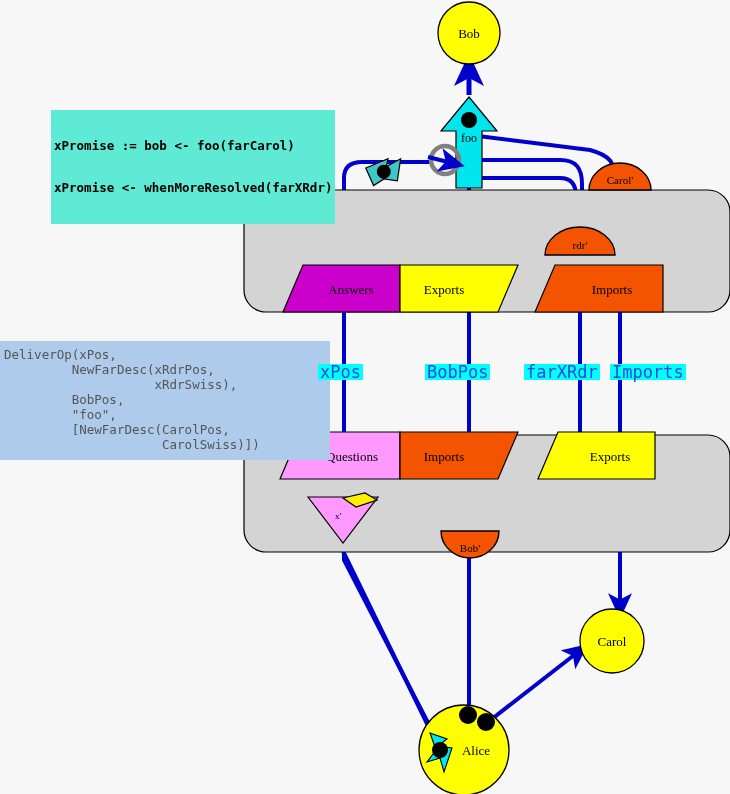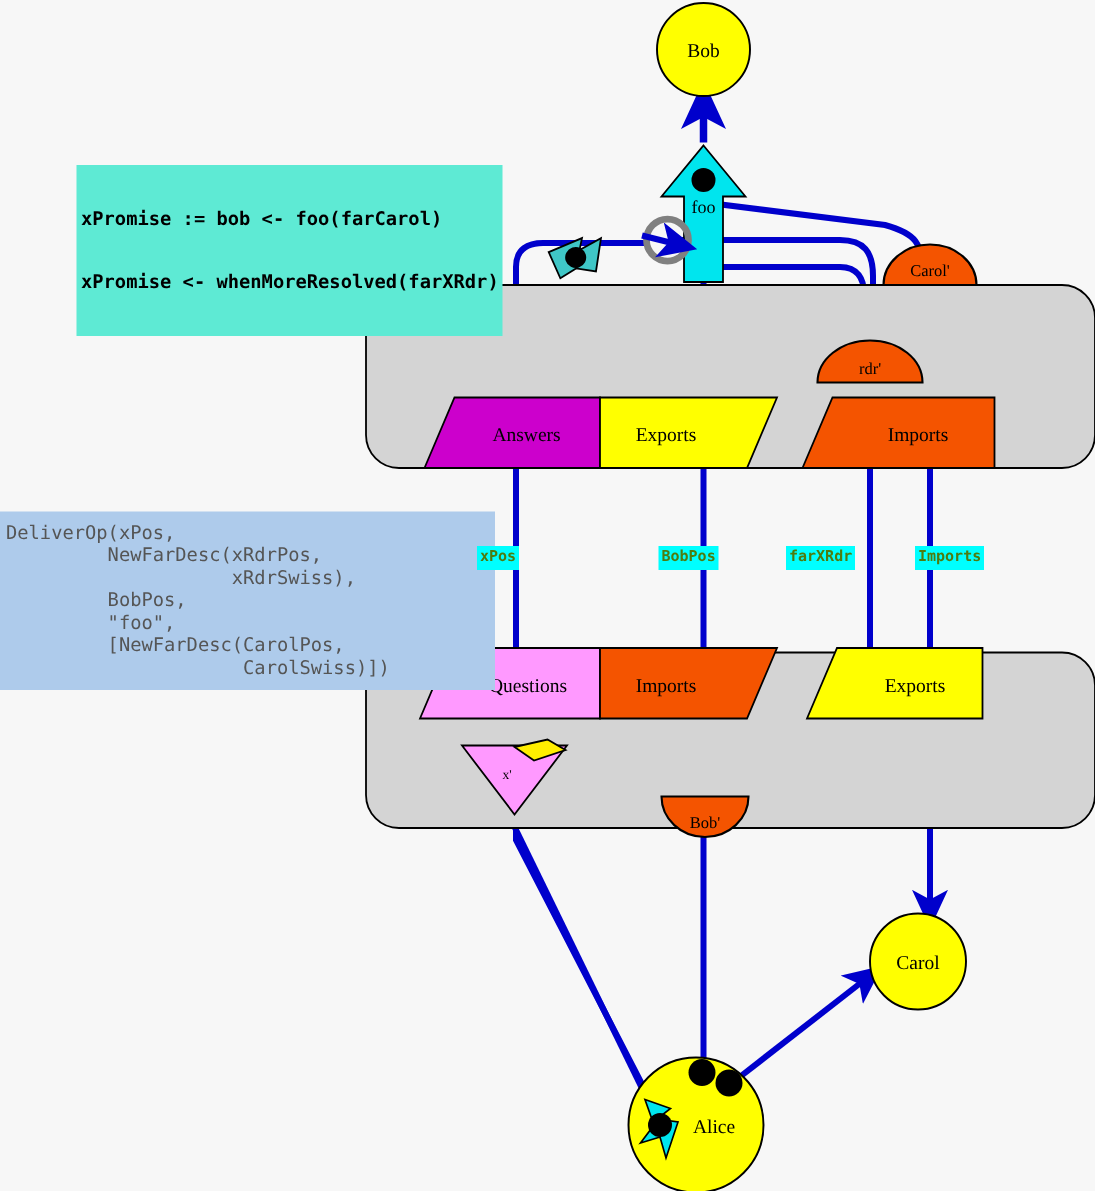--- a/index.html
+++ b/index.html
@@ -6,23 +6,23 @@
   body{width:730px;height:794px;position:relative;overflow:hidden;
        font-family:"Liberation Serif",serif;}
   #stage{position:absolute;left:0;top:0;width:730px;height:794px;}
   svg.layer{position:absolute;left:0;top:0;width:730px;height:794px;}
   .codebox{position:absolute;background:#5eead4;color:#000;
            font-family:"DejaVu Sans Mono","Liberation Mono",monospace;
            font-size:12.5px;line-height:14px;white-space:pre;font-weight:bold;}
   .deliverbox{position:absolute;background:#aecbeb;color:#555555;
            font-family:"DejaVu Sans Mono","Liberation Mono",monospace;
            font-size:12.5px;line-height:15px;white-space:pre;}
-  .poslabel{position:absolute;background:#00ffff;color:#4d7c0f;
+  .poslabel{position:absolute;background:#00ffff;color:#1d4ed8;
            font-family:"DejaVu Sans Mono","Liberation Mono",monospace;
-           font-size:10px;font-weight:bold;line-height:16px;padding:0 2px;}
+           font-size:17px;font-weight:normal;line-height:16px;padding:0 2px;}
   .nodetext{font-family:"Liberation Serif",serif;font-size:13px;fill:#000;}
   .smalltext{font-family:"Liberation Serif",serif;font-size:11px;fill:#000;}
   .tinytext{font-family:"Liberation Serif",serif;font-size:9px;fill:#000;}
   .footext{font-family:"Liberation Serif",serif;font-size:12px;fill:#000;}
 </style>
 </head>
 <body>
 
 <div id="stage">
 
@@ -152,17 +152,17 @@
 
   <div class="deliverbox" style="left:0px;top:322px;width:322px;padding:6px 4px 8px 4px;margin-top:19px;">DeliverOp(xPos,
          NewFarDesc(xRdrPos,
                     xRdrSwiss),
          BobPos,
          "foo",
          [NewFarDesc(CarolPos,
                      CarolSwiss)])</div>
 
   <div class="poslabel" style="left:318px;top:364px;">xPos</div>
-  <div class="poslabel" style="left:439px;top:364px;">BobPos</div>
+  <div class="poslabel" style="left:425px;top:364px;">BobPos</div>
   <div class="poslabel" style="left:524px;top:364px;">farXRdr</div>
   <div class="poslabel" style="left:610px;top:364px;">Imports</div>
 
 </div>
 
 </body></html>

